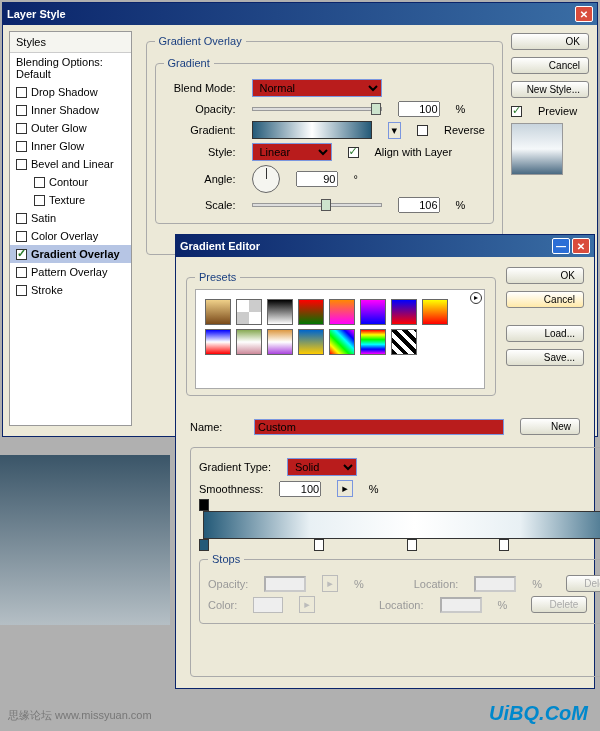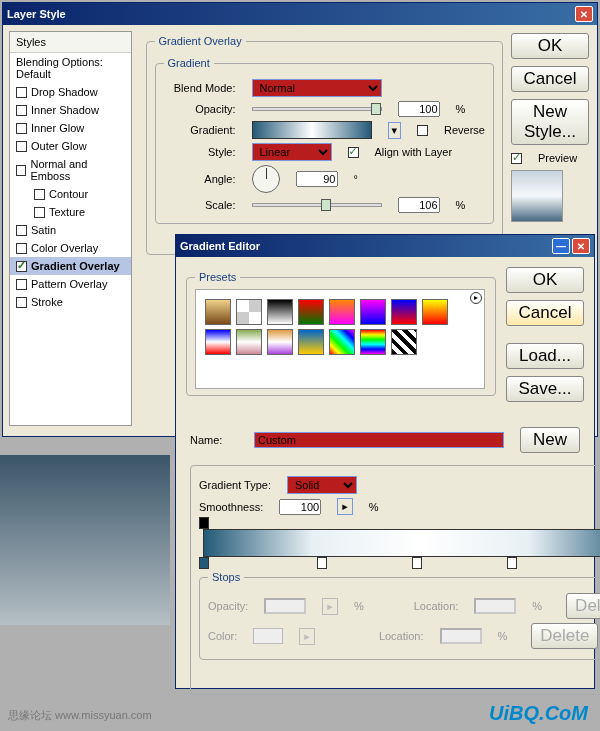--- a/index.html
+++ b/index.html
@@ -2,21 +2,21 @@
 <html><head>
 <meta charset="utf-8">
 <style>
 *{box-sizing:border-box;margin:0;padding:0;font-family:Tahoma,Arial,sans-serif;font-size:11px}
 body{background:#b0b0b0;width:600px;height:731px;position:relative}
 .dialog{position:absolute;background:#ece9d8;border:1px solid #0a246a}
 .titlebar{background:linear-gradient(to right,#0a246a,#3a6ea5);height:22px;display:flex;align-items:center;padding:0 4px;color:#fff;font-weight:bold}
 .titlebar .spacer{flex:1}
 .titlebtn{width:18px;height:16px;background:#d94c3c;border:1px solid #fff;display:flex;align-items:center;justify-content:center;color:#fff;font-size:10px;border-radius:2px;cursor:pointer;margin-left:2px}
 .titlebtn.min{background:#2b6ed6}
-.btn{background:linear-gradient(#fff,#e0e0d0);border:1px solid #888;border-radius:3px;padding:2px 8px;min-width:70px;text-align:center;cursor:pointer;font-size:17px;display:block;margin-bottom:7px}
+.btn{background:linear-gradient(#fff,#e0e0d0);border:1px solid #888;border-radius:3px;padding:2px 8px;min-width:70px;text-align:right;cursor:pointer;font-size:10px;display:block;margin-bottom:7px}
 .btn.wide{min-width:78px}
 .btn.yellow{background:linear-gradient(#fff,#ffe9a8)}
 fieldset{border:1px solid #aaa;border-radius:4px;padding:6px 8px;margin:4px 0}
 legend{color:#1a3f80;font-size:11px;padding:0 4px}
 .styleslist{border:1px solid #999;background:#fff;width:164px;height:395px;margin:6px}
 .styleslist .hdr{border-bottom:1px solid #ccc;padding:4px 6px;background:#f5f5f0}
 .styleslist .row{padding:3px 6px;display:flex;align-items:center;gap:4px}
 .styleslist .row.sel{background:#b6c5e4;font-weight:bold}
 .styleslist .row.sub{padding-left:24px}
 .cb{width:11px;height:11px;border:1px solid #333;background:#fff;display:inline-block;position:relative}
@@ -63,29 +63,29 @@
       <div class="row">
           <span class="cb"></span>
           <span>Drop Shadow</span>
         </div>
       <div class="row">
           <span class="cb"></span>
           <span>Inner Shadow</span>
         </div>
       <div class="row">
           <span class="cb"></span>
+          <span>Outer Glow</span>
+        </div>
+      <div class="row">
+          <span class="cb"></span>
           <span>Inner Glow</span>
         </div>
       <div class="row">
           <span class="cb"></span>
-          <span>Outer Glow</span>
-        </div>
-      <div class="row">
-          <span class="cb"></span>
-          <span>Normal and Emboss</span>
+          <span>Bevel and Linear</span>
         </div>
       <div class="row sub">
           <span class="cb"></span>
           <span>Contour</span>
         </div>
       <div class="row sub">
           <span class="cb"></span>
           <span>Texture</span>
         </div>
       <div class="row">

